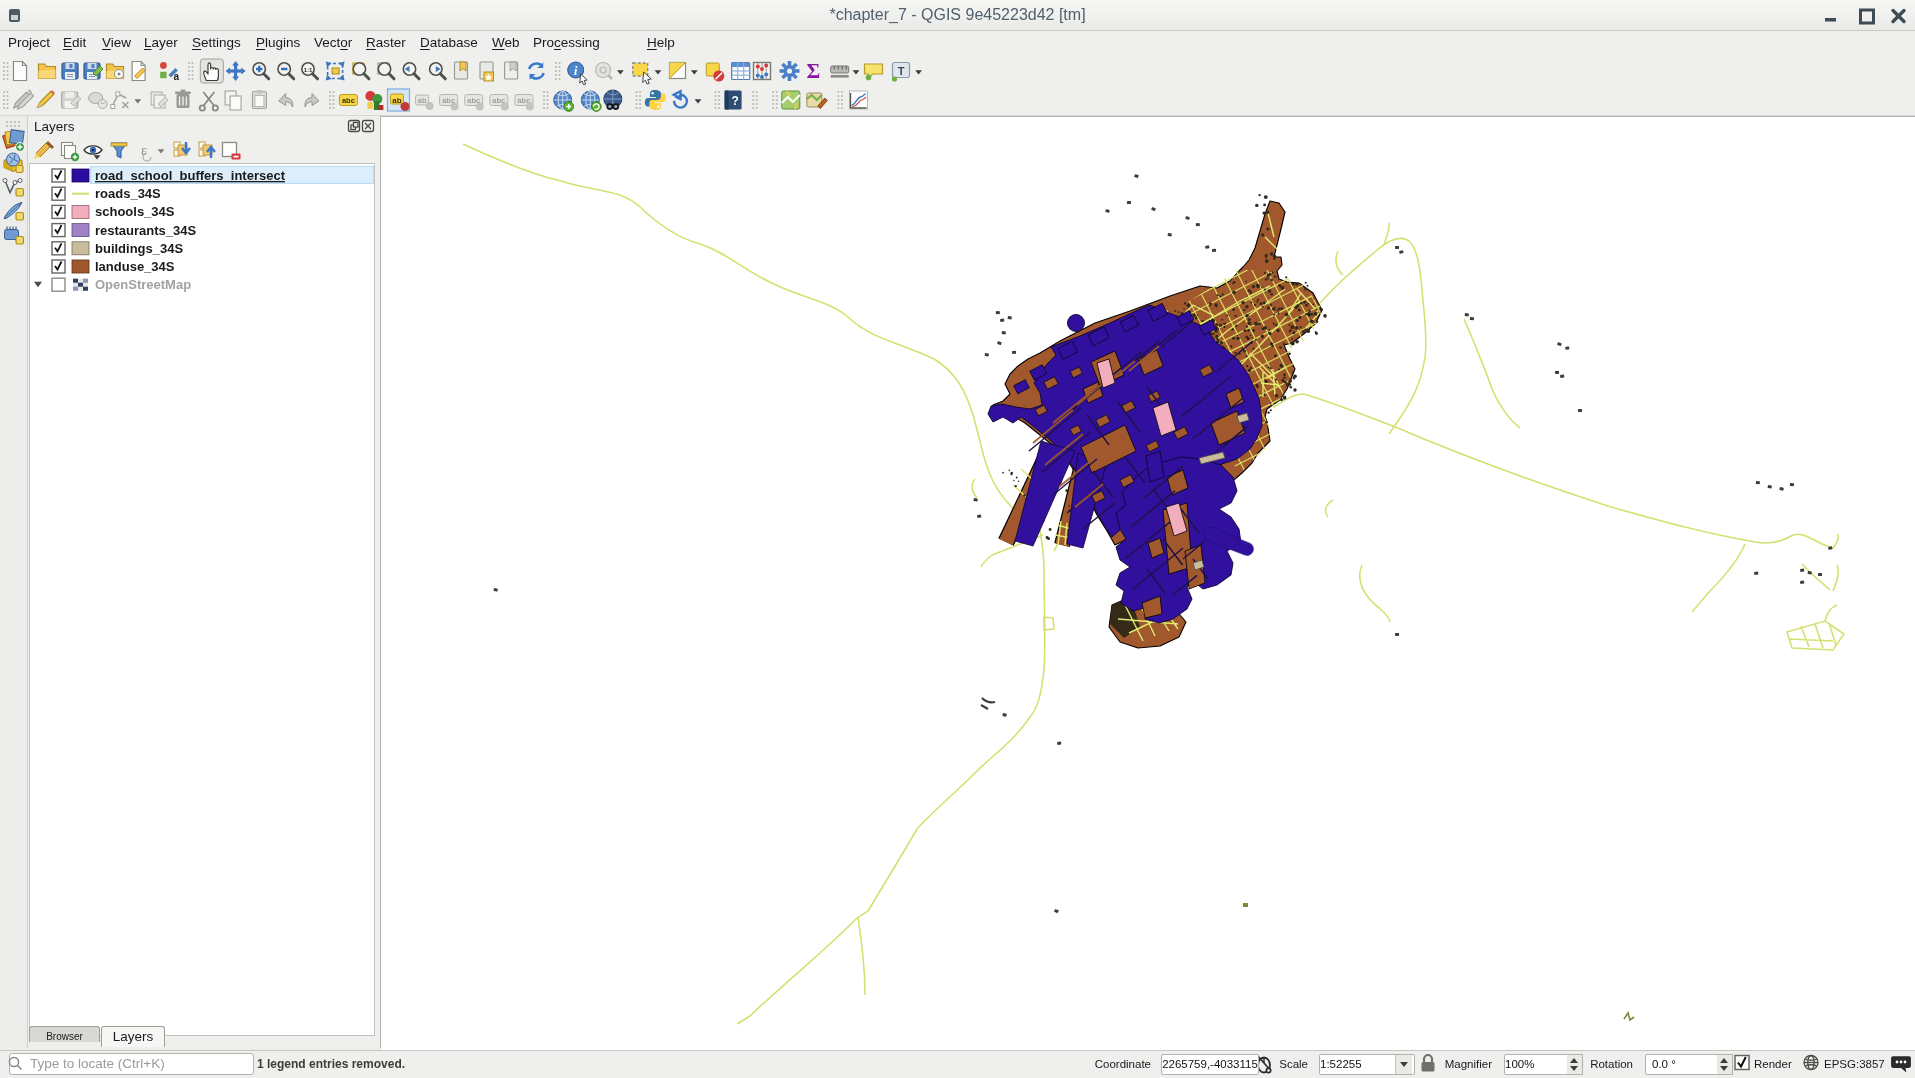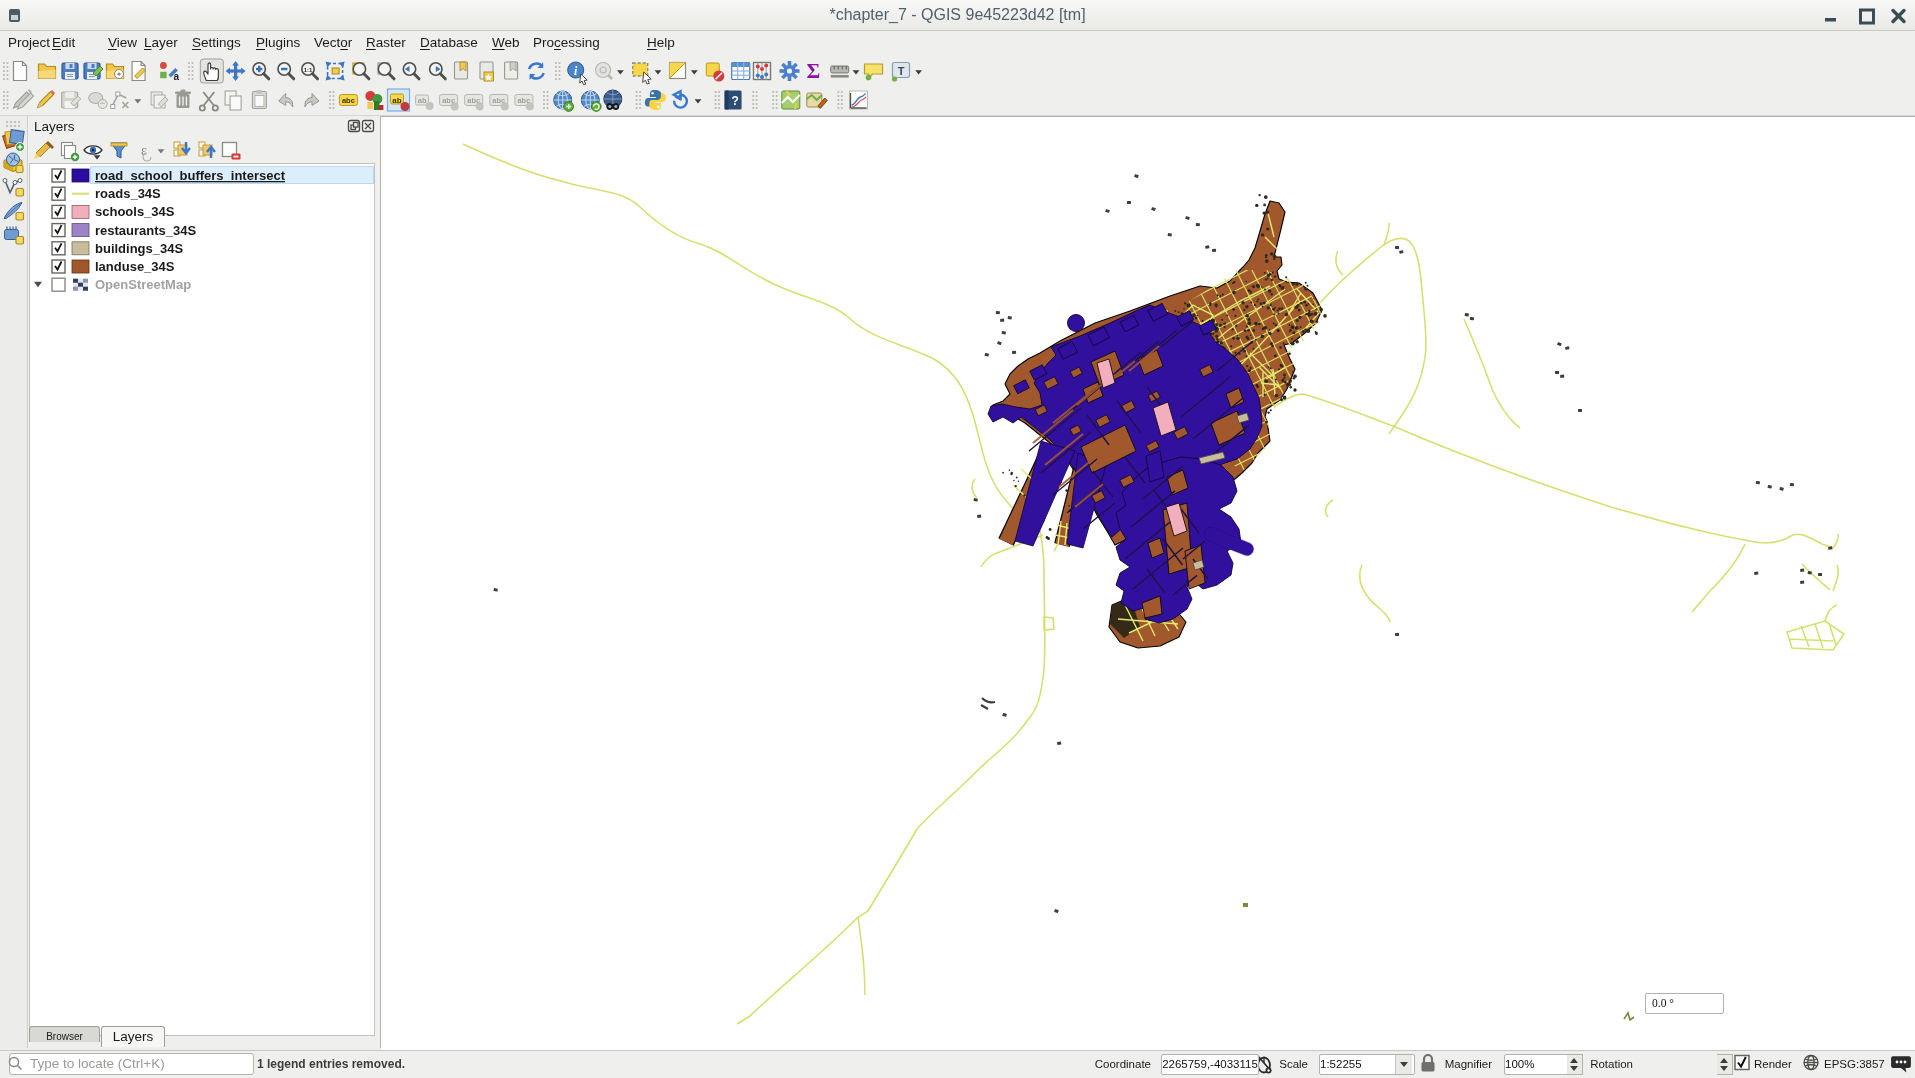--- a/index.html
+++ b/index.html
@@ -45,22 +45,22 @@
 
   <rect x="1860.5" y="10" width="13" height="13" fill="none" stroke="#3d4b54" stroke-width="3"></rect>
 
   <g stroke="#3d4b54" stroke-width="3.4" stroke-linecap="round">
     <line x1="1893" y1="10.5" x2="1904" y2="21.5"></line>
     <line x1="1904" y1="10.5" x2="1893" y2="21.5"></line>
   </g>
 </svg>
 <div class="abs" id="menubar">
   <span class="mi" style="left:8px">Pro<u>j</u>ect</span>
-  <span class="mi" style="left:52px"><u>E</u>dit</span>
-  <span class="mi" style="left:108px"><u>V</u>iew</span>
+  <span class="mi" style="left:63px"><u>E</u>dit</span>
+  <span class="mi" style="left:102px"><u>V</u>iew</span>
   <span class="mi" style="left:144px"><u>L</u>ayer</span>
   <span class="mi" style="left:192px"><u>S</u>ettings</span>
   <span class="mi" style="left:256px"><u>P</u>lugins</span>
   <span class="mi" style="left:314px">Vect<u>o</u>r</span>
   <span class="mi" style="left:366px"><u>R</u>aster</span>
   <span class="mi" style="left:420px"><u>D</u>atabase</span>
   <span class="mi" style="left:492px"><u>W</u>eb</span>
   <span class="mi" style="left:533px">Pro<u>c</u>essing</span>
   <span class="mi" style="left:647px"><u>H</u>elp</span>
 </div>
@@ -1420,17 +1420,17 @@
 <div class="abs sbox" style="left:1313px;top:1054px;width:94px;height:19px;line-height:19px;">
   <span style="padding-left:0">1:52255</span>
   <span style="position:absolute;right:2px;top:0;width:16px;height:19px;background:#e9e9e6;border-left:1px solid #c2c2be;"></span>
   <span style="position:absolute;right:6px;top:7px;width:0;height:0;border-left:4px solid transparent;border-right:4px solid transparent;border-top:5px solid #3c3c3a;"></span>
 </div>
 <div class="abs sbox" style="left:1498px;top:1054px;width:68px;height:19px;line-height:19px;"><span style="">100%</span></div>
 <div class="abs" style="left:1567px;top:1054px;width:15px;height:19px;background:#e9e9e6;border:1px solid #b2b2ae;border-left:none;">
   <span style="position:absolute;left:3px;top:3px;width:0;height:0;border-left:4px solid transparent;border-right:4px solid transparent;border-bottom:5px solid #3c3c3a;"></span>
   <span style="position:absolute;left:3px;top:11px;width:0;height:0;border-left:4px solid transparent;border-right:4px solid transparent;border-top:5px solid #3c3c3a;"></span>
 </div>
-<div class="abs sbox" style="left:1639px;top:993px;width:77px;height:19px;line-height:19px;font-family:Liberation Serif, serif;"><span style="padding-left:6px">0.0 °</span></div>
+<div class="abs sbox" style="left:1639px;top:1054px;width:77px;height:19px;line-height:19px;"><span style="padding-left:6px">0.0 °</span></div>
 <div class="abs" style="left:1717px;top:1054px;width:15px;height:19px;background:#e9e9e6;border:1px solid #b2b2ae;border-left:none;">
   <span style="position:absolute;left:3px;top:3px;width:0;height:0;border-left:4px solid transparent;border-right:4px solid transparent;border-bottom:5px solid #3c3c3a;"></span>
   <span style="position:absolute;left:3px;top:11px;width:0;height:0;border-left:4px solid transparent;border-right:4px solid transparent;border-top:5px solid #3c3c3a;"></span>
 </div>
 
 </body></html>

